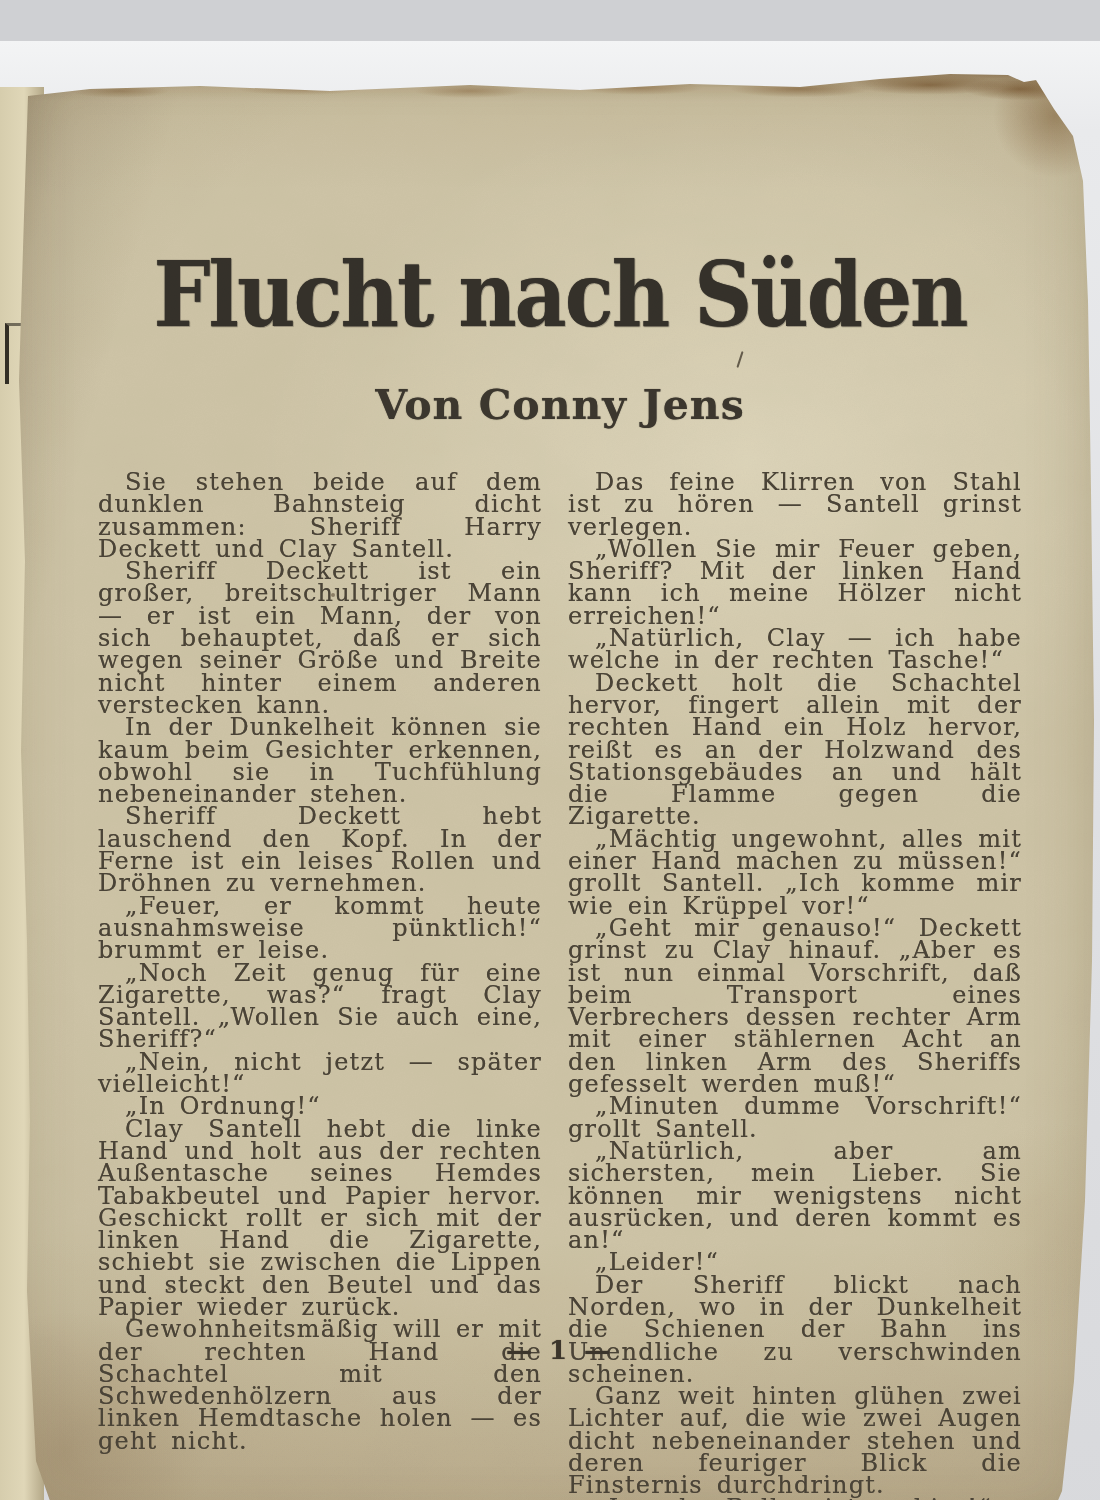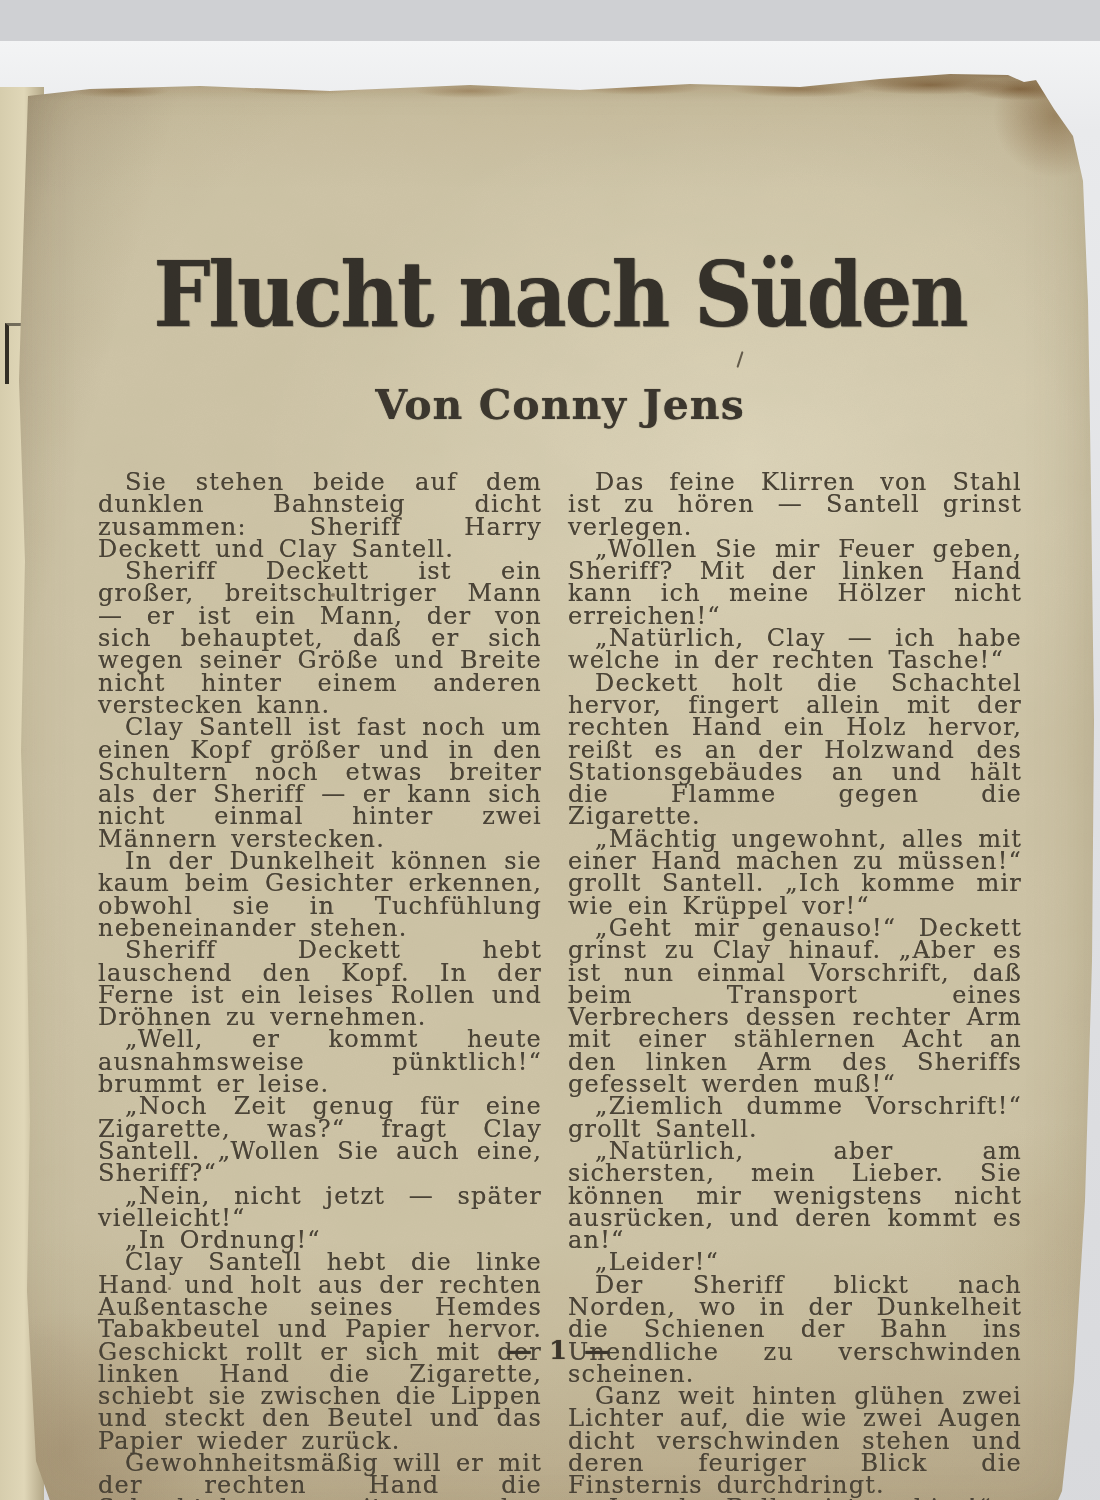--- a/index.html
+++ b/index.html
@@ -78,42 +78,41 @@
     <div class="corner-wear"></div>
     <div class="vignette"></div>
 
     <h1 class="title">Flucht nach Süden</h1>
     <div class="byline">Von Conny Jens</div>
 
     <div class="columns" lang="de">
       <div class="col col-left">
         <p>Sie stehen beide auf dem dunklen Bahnsteig dicht zusammen: Sheriff Harry Deckett und Clay Santell.</p>
         <p>Sheriff Deckett ist ein großer, breitschultriger Mann — er ist ein Mann, der von sich behauptet, daß er sich wegen seiner Größe und Breite nicht hinter einem anderen verstecken kann.</p>
-        <p>Clay Santell ist fast noch um einen Kopf größer und in den Schultern noch etwas breiter als der Sheriff — er kann sich nicht einmal hinter zwei Männern verstecken.</p>
         <p>In der Dunkelheit können sie kaum beim Gesichter erkennen, obwohl sie in Tuchfühlung nebeneinander stehen.</p>
         <p>Sheriff Deckett hebt lauschend den Kopf. In der Ferne ist ein leises Rollen und Dröhnen zu vernehmen.</p>
-        <p>„Well, er kommt heute ausnahmsweise pünktlich!“ brummt er leise.</p>
+        <p>„Feuer, er kommt heute ausnahmsweise pünktlich!“ brummt er leise.</p>
         <p>„Noch Zeit genug für eine Zigarette, was?“ fragt Clay Santell. „Wollen Sie auch eine, Sheriff?“</p>
         <p>„Nein, nicht jetzt — später vielleicht!“</p>
         <p>„In Ordnung!“</p>
         <p>Clay Santell hebt die linke Hand und holt aus der rechten Außentasche seines Hemdes Tabakbeutel und Papier hervor. Geschickt rollt er sich mit der linken Hand die Zigarette, schiebt sie zwischen die Lippen und steckt den Beutel und das Papier wieder zurück.</p>
         <p>Gewohnheitsmäßig will er mit der rechten Hand die Schachtel mit den Schwedenhölzern aus der linken Hemdtasche holen — es geht nicht.</p>
       </div>
       <div class="col col-right">
         <p>Das feine Klirren von Stahl ist zu hören — Santell grinst verlegen.</p>
         <p>„Wollen Sie mir Feuer geben, Sheriff? Mit der linken Hand kann ich meine Hölzer nicht erreichen!“</p>
         <p>„Natürlich, Clay — ich habe welche in der rechten Tasche!“</p>
         <p>Deckett holt die Schachtel hervor, fingert allein mit der rechten Hand ein Holz hervor, reißt es an der Holzwand des Stationsgebäudes an und hält die Flamme gegen die Zigarette.</p>
         <p>„Mächtig ungewohnt, alles mit einer Hand machen zu müssen!“ grollt Santell. „Ich komme mir wie ein Krüppel vor!“</p>
         <p>„Geht mir genauso!“ Deckett grinst zu Clay hinauf. „Aber es ist nun einmal Vorschrift, daß beim Transport eines Verbrechers dessen rechter Arm mit einer stählernen Acht an den linken Arm des Sheriffs gefesselt werden muß!“</p>
-        <p>„Ziemlich dumme Vorschrift!“ grollt Santell.</p>
+        <p>„Minuten dumme Vorschrift!“ grollt Santell.</p>
         <p>„Natürlich, aber am sichersten, mein Lieber. Sie können mir wenigstens nicht ausrücken, und deren kommt es an!“</p>
         <p>„Leider!“</p>
         <p>Der Sheriff blickt nach Norden, wo in der Dunkelheit die Schienen der Bahn ins Unendliche zu verschwinden scheinen.</p>
-        <p>Ganz weit hinten glühen zwei Lichter auf, die wie zwei Augen dicht verschwinden stehen und deren feuriger Blick die Finsternis durchdringt.</p>
+        <p>Ganz weit hinten glühen zwei Lichter auf, die wie zwei Augen dicht nebeneinander stehen und deren feuriger Blick die Finsternis durchdringt.</p>
         <p>„In zehn Rollen ist er hier!“</p>
       </div>
     </div>
 
     <div class="pagenum">— 1 —</div>
 
     <div class="ink-stroke"></div>
     <div class="speck s1"></div>
     <div class="speck s2"></div>
 

